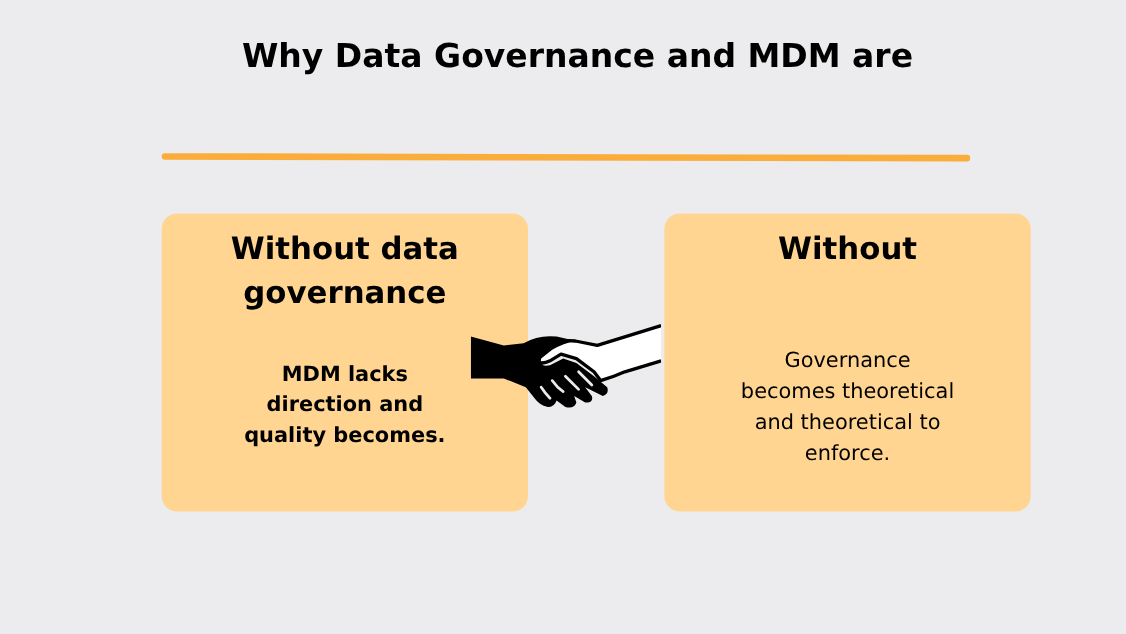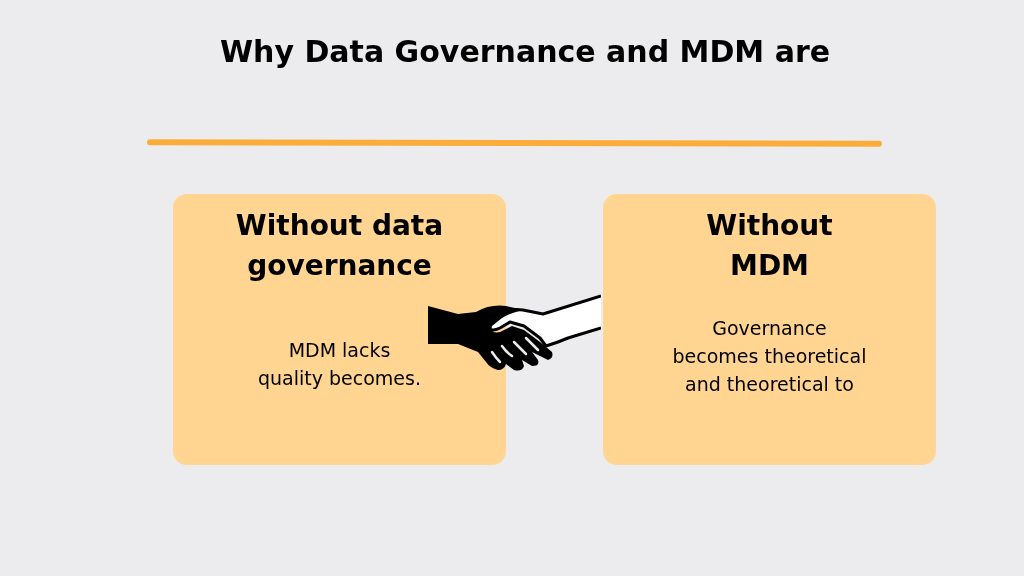--- a/index.html
+++ b/index.html
@@ -39,44 +39,43 @@
       transform: rotate(0.12deg);
     }
     .card {
       position: absolute;
       top: 194px;
       width: 333px;
       height: 271px;
       background: #ffd591;
       border-radius: 14px;
       text-align: center;
-      margin-left: 26px;
     }
     .card.left { left: 147px; }
-    .card.right { left: 577px; }
+    .card.right { left: 604px; }
     .card-heading {
       position: absolute;
       left: 0;
       width: 100%;
       top: 12px;
       font-family: "DejaVu Sans", sans-serif;
       font-weight: bold;
       font-size: 28px;
       line-height: 40px;
     }
     .card-heading span { display: block; }
     .card-body {
       position: absolute;
       left: 0;
       width: 100%;
       font-family: "DejaVu Sans", sans-serif;
       font-size: 19px;
       line-height: 28px;
     }
-    .card.left .card-body { top: 142px; }
+    .card.left .card-body { top: 132px; font-weight: bold; }
     .card.right .card-body { top: 120px; }
     .card-body span { display: block; }
     .handshake {
       position: absolute;
       left: 428px;
       top: 290px;
       width: 173px;
       height: 90px;
     }
   </style>
@@ -89,33 +88,34 @@
 
 <div class="divider"></div>
 
 <div class="card left">
   <div class="card-heading">
     <span>Without data</span>
     <span>governance</span>
   </div>
   <div class="card-body">
     <span>MDM lacks</span>
+    <span>direction and</span>
     <span>quality becomes.</span>
   </div>
 </div>
 
 <div class="card right">
   <div class="card-heading">
     <span>Without</span>
-    <span>MDM</span>
   </div>
   <div class="card-body">
     <span>Governance</span>
     <span>becomes theoretical</span>
     <span>and theoretical to</span>
+    <span>enforce.</span>
   </div>
 </div>
 
 <div class="handshake">
   <svg width="173" height="90" viewBox="0 0 173 90" xmlns="http://www.w3.org/2000/svg">
 
     <path d="M173 6 L115 24 L95 20 Q78 18 68 26 L60 38 Q64 42 72 38 L82 32 L96 36 L112 48 L118 56 L130 52 L140 48 L173 38" fill="#ffffff" stroke="#000" stroke-width="3" stroke-linejoin="round"></path>
 
     <path d="M0 16 L30 24 L48 22 Q62 14 78 16 L96 20 Q84 22 74 28 L64 36 Q62 44 72 42 L84 36 L96 40 L112 52 L124 62 Q126 68 120 70 L104 62 L110 70 Q112 76 104 76 L94 70 L96 76 Q94 82 86 80 L78 74 Q76 80 70 80 Q62 78 58 72 L50 62 L30 54 L0 54 Z" fill="#000000"></path>
 

